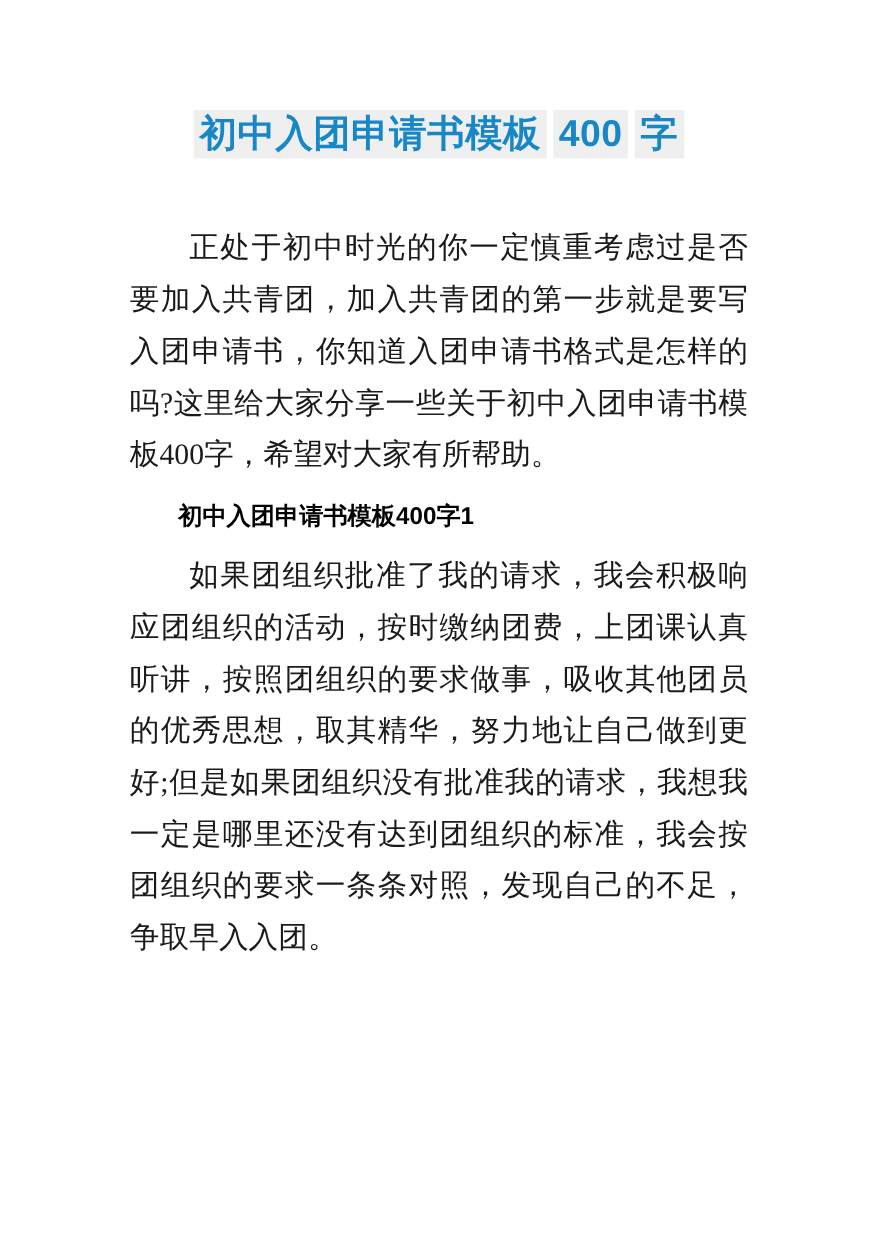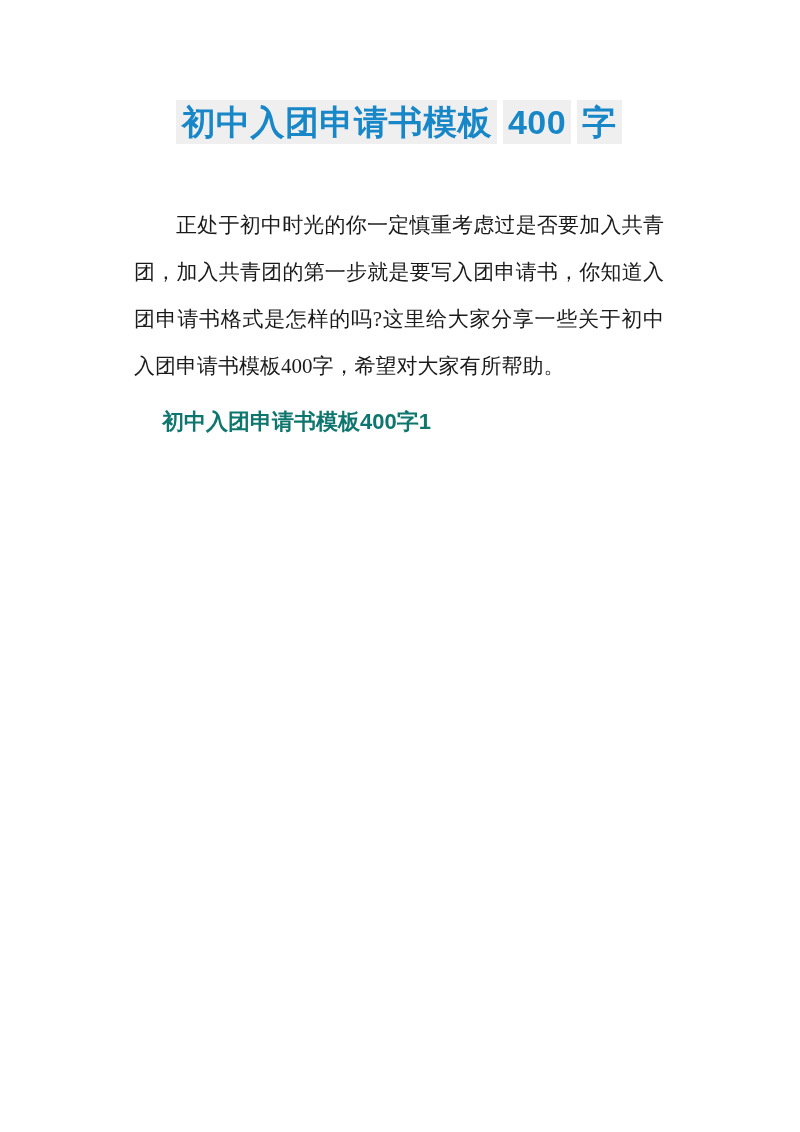--- a/index.html
+++ b/index.html
@@ -30,48 +30,49 @@
     color: #1787c8;
     letter-spacing: 0.5px;
   }
   .doc-title .hl {
     display: inline-block;
     background: #efefef;
     padding: 5px 5px;
     margin: 0 3px;
   }
   .body-para {
-    font-size: 21px;
+    font-size: 27px;
     line-height: 47px;
-    margin: 8px 16px;
+    margin: 8px 0;
     text-align: justify;
     text-indent: 2em;
     word-break: break-all;
   }
   .intro {
     margin-top: 58px;
   }
   .section-heading {
     font-family: "Liberation Sans", "DejaVu Sans", sans-serif;
     font-weight: bold;
     font-size: 22px;
     line-height: 47px;
-    color: #0f766e;
+    color: #000000;
     text-indent: 2em;
     margin: 8px 0;
   }
 </style>
 </head>
 <body>
 
 <div class="page">
 
   <h1 class="doc-title"><span class="hl">初中入团申请书模板</span><span class="hl">400</span><span class="hl">字</span></h1>
 
   <p class="body-para intro">正处于初中时光的你一定慎重考虑过是否要加入共青团，加入共青团的第一步就是要写入团申请书，你知道入团申请书格式是怎样的吗?这里给大家分享一些关于初中入团申请书模板400字，希望对大家有所帮助。</p>
 
   <h2 class="section-heading">初中入团申请书模板400字1</h2>
 
 
 
 
+  <p class="body-para">如果团组织批准了我的请求，我会积极响应团组织的活动，按时缴纳团费，上团课认真听讲，按照团组织的要求做事，吸收其他团员的优秀思想，取其精华，努力地让自己做到更好;但是如果团组织没有批准我的请求，我想我一定是哪里还没有达到团组织的标准，我会按团组织的要求一条条对照，发现自己的不足，争取早入入团。</p>
 
 </div>
 
 </body></html>

